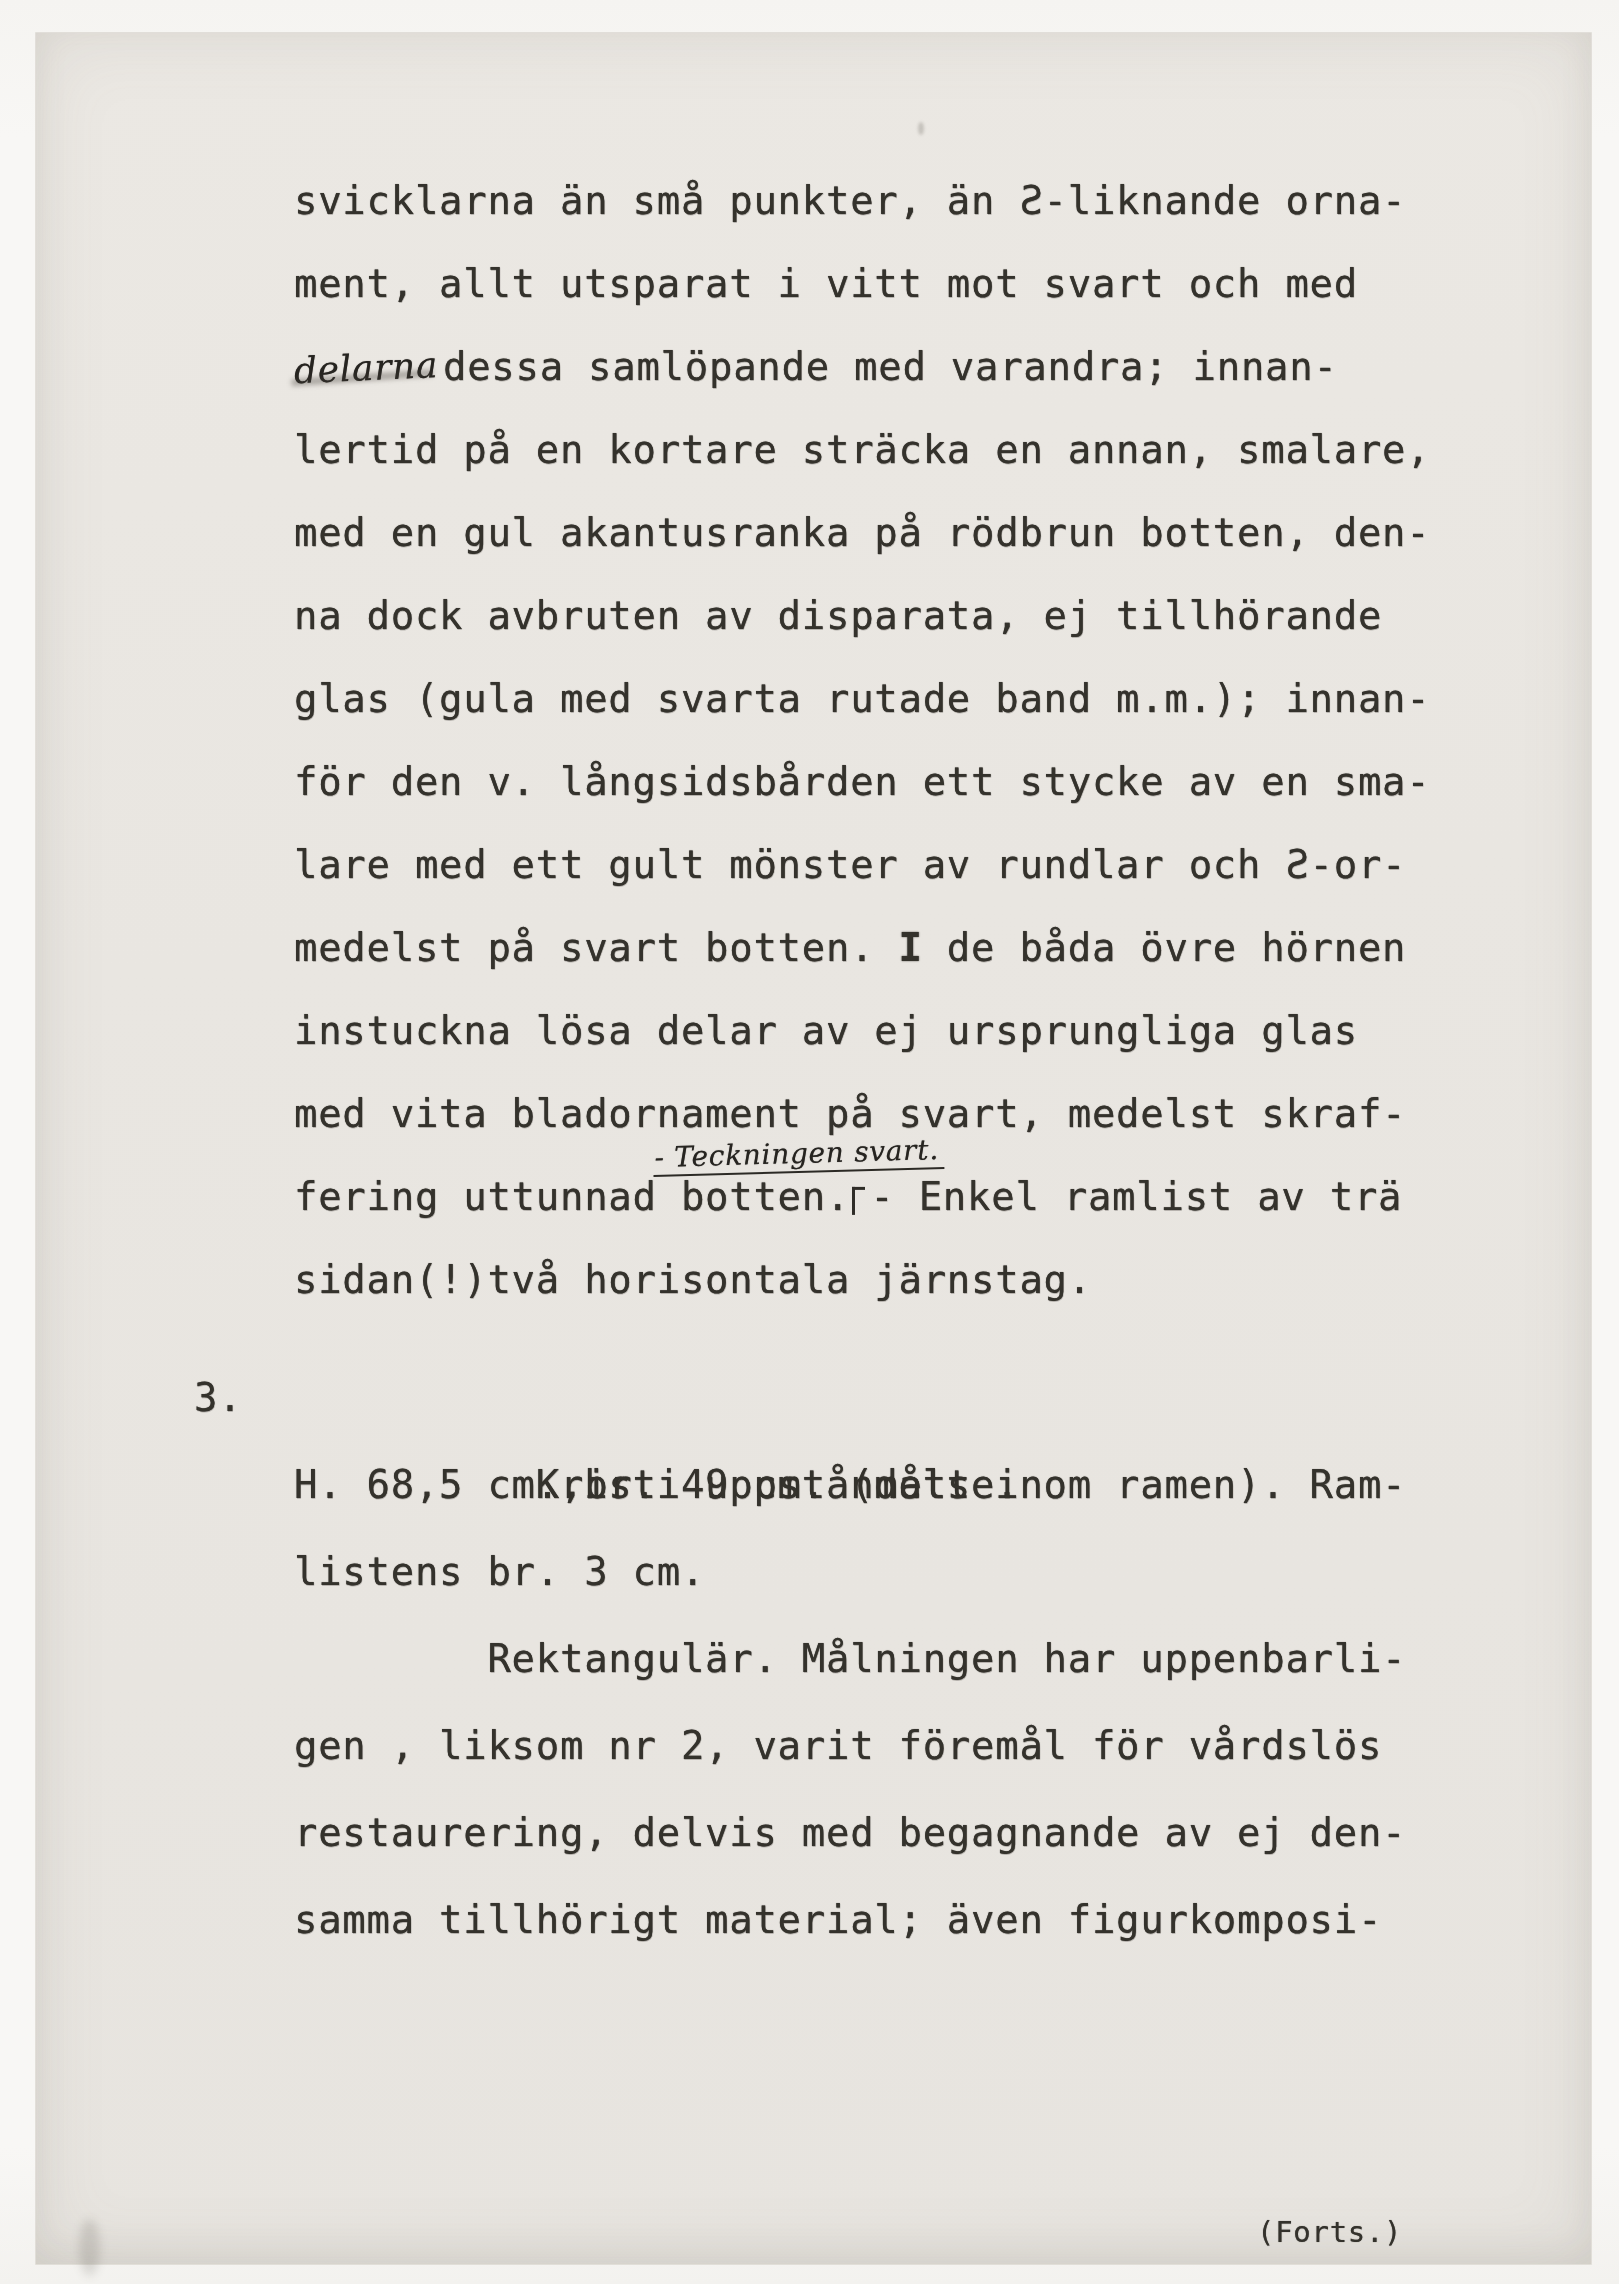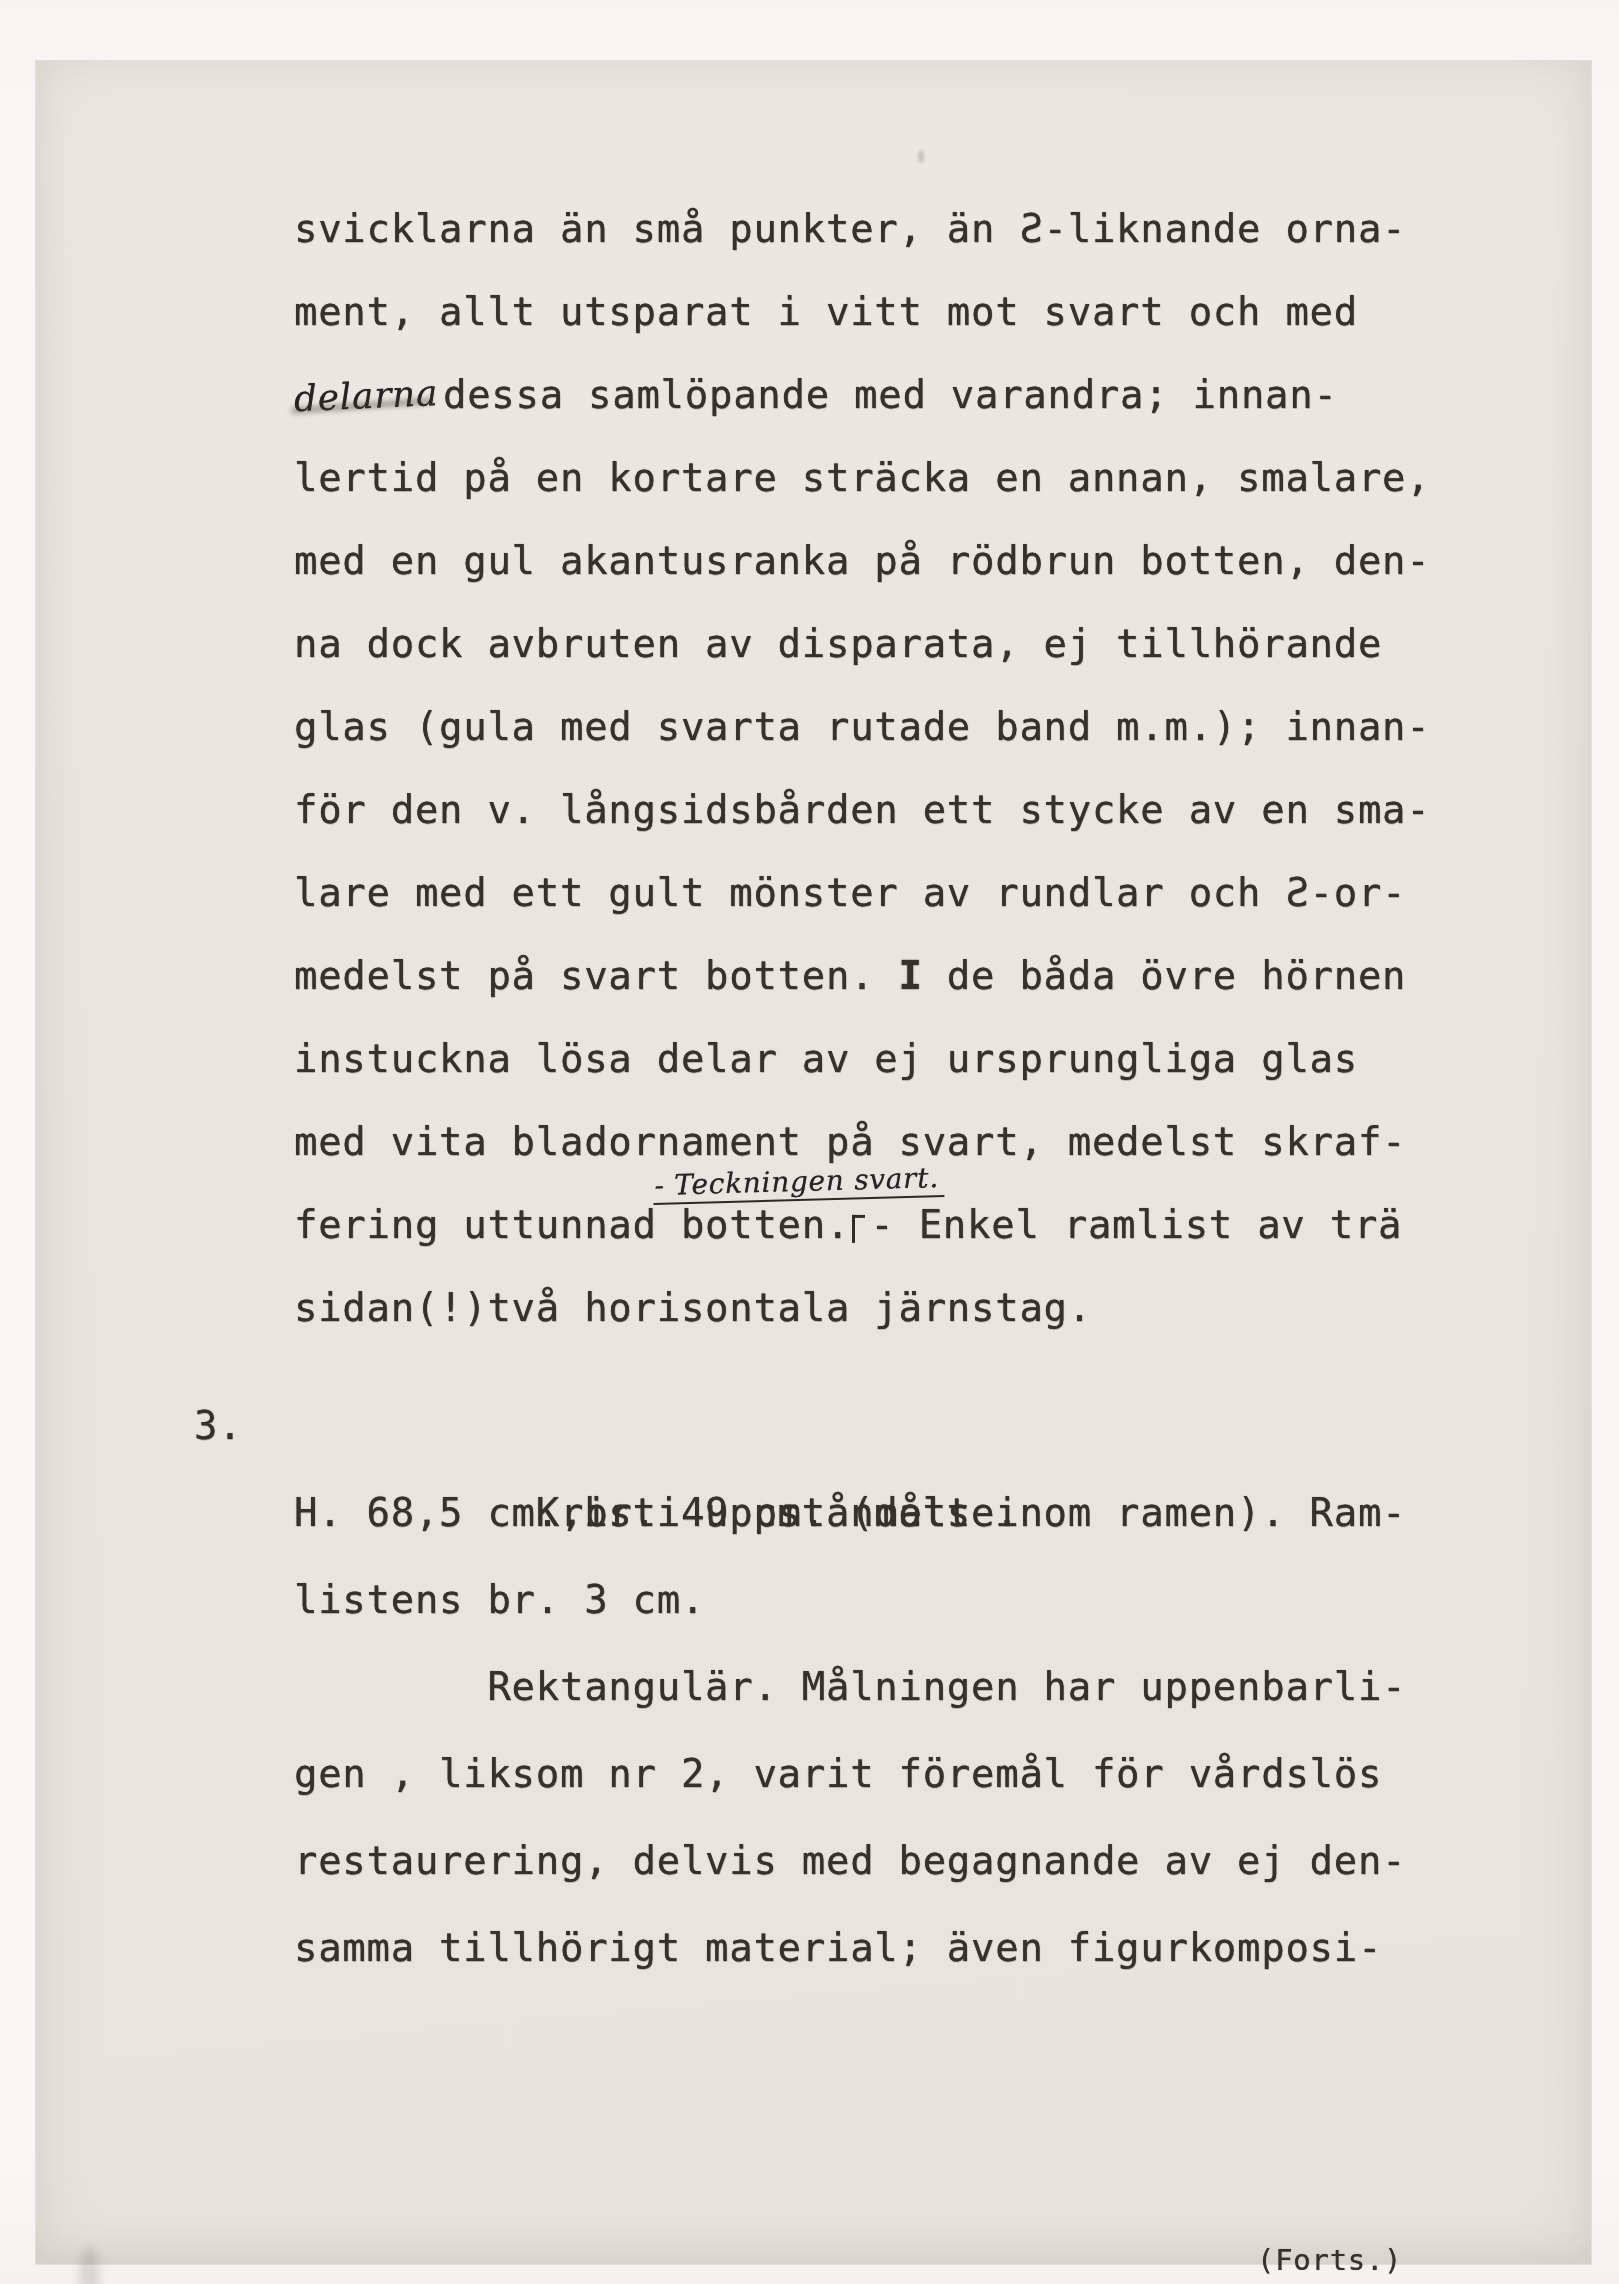--- a/index.html
+++ b/index.html
@@ -22,21 +22,20 @@
     position: absolute;
     left: 36px;
     top: 33px;
     right: 28px;
     bottom: 19.7px;
     background: linear-gradient(175deg, #ebe8e3 0%, #e9e6e1 40%, #e7e4df 100%);
     box-shadow:
       0 0 0 0.8px #dcd9d3,
       inset 0 0 74px rgba(125, 118, 105, 0.12),
       inset 0 -11.5px 33px rgba(110, 104, 92, 0.10);
-    margin-top: 28px;
   }
   .content {
     position: absolute;
     left: 258px;
     top: 126px;
     width: 1229px;
     color: #34322c;
     font-size: 39px;
     letter-spacing: 0.7px;
     text-shadow: 0 0 0.8px rgba(48, 45, 40, 0.85), 0.5px 0.5px 0 rgba(48, 45, 40, 0.22);

